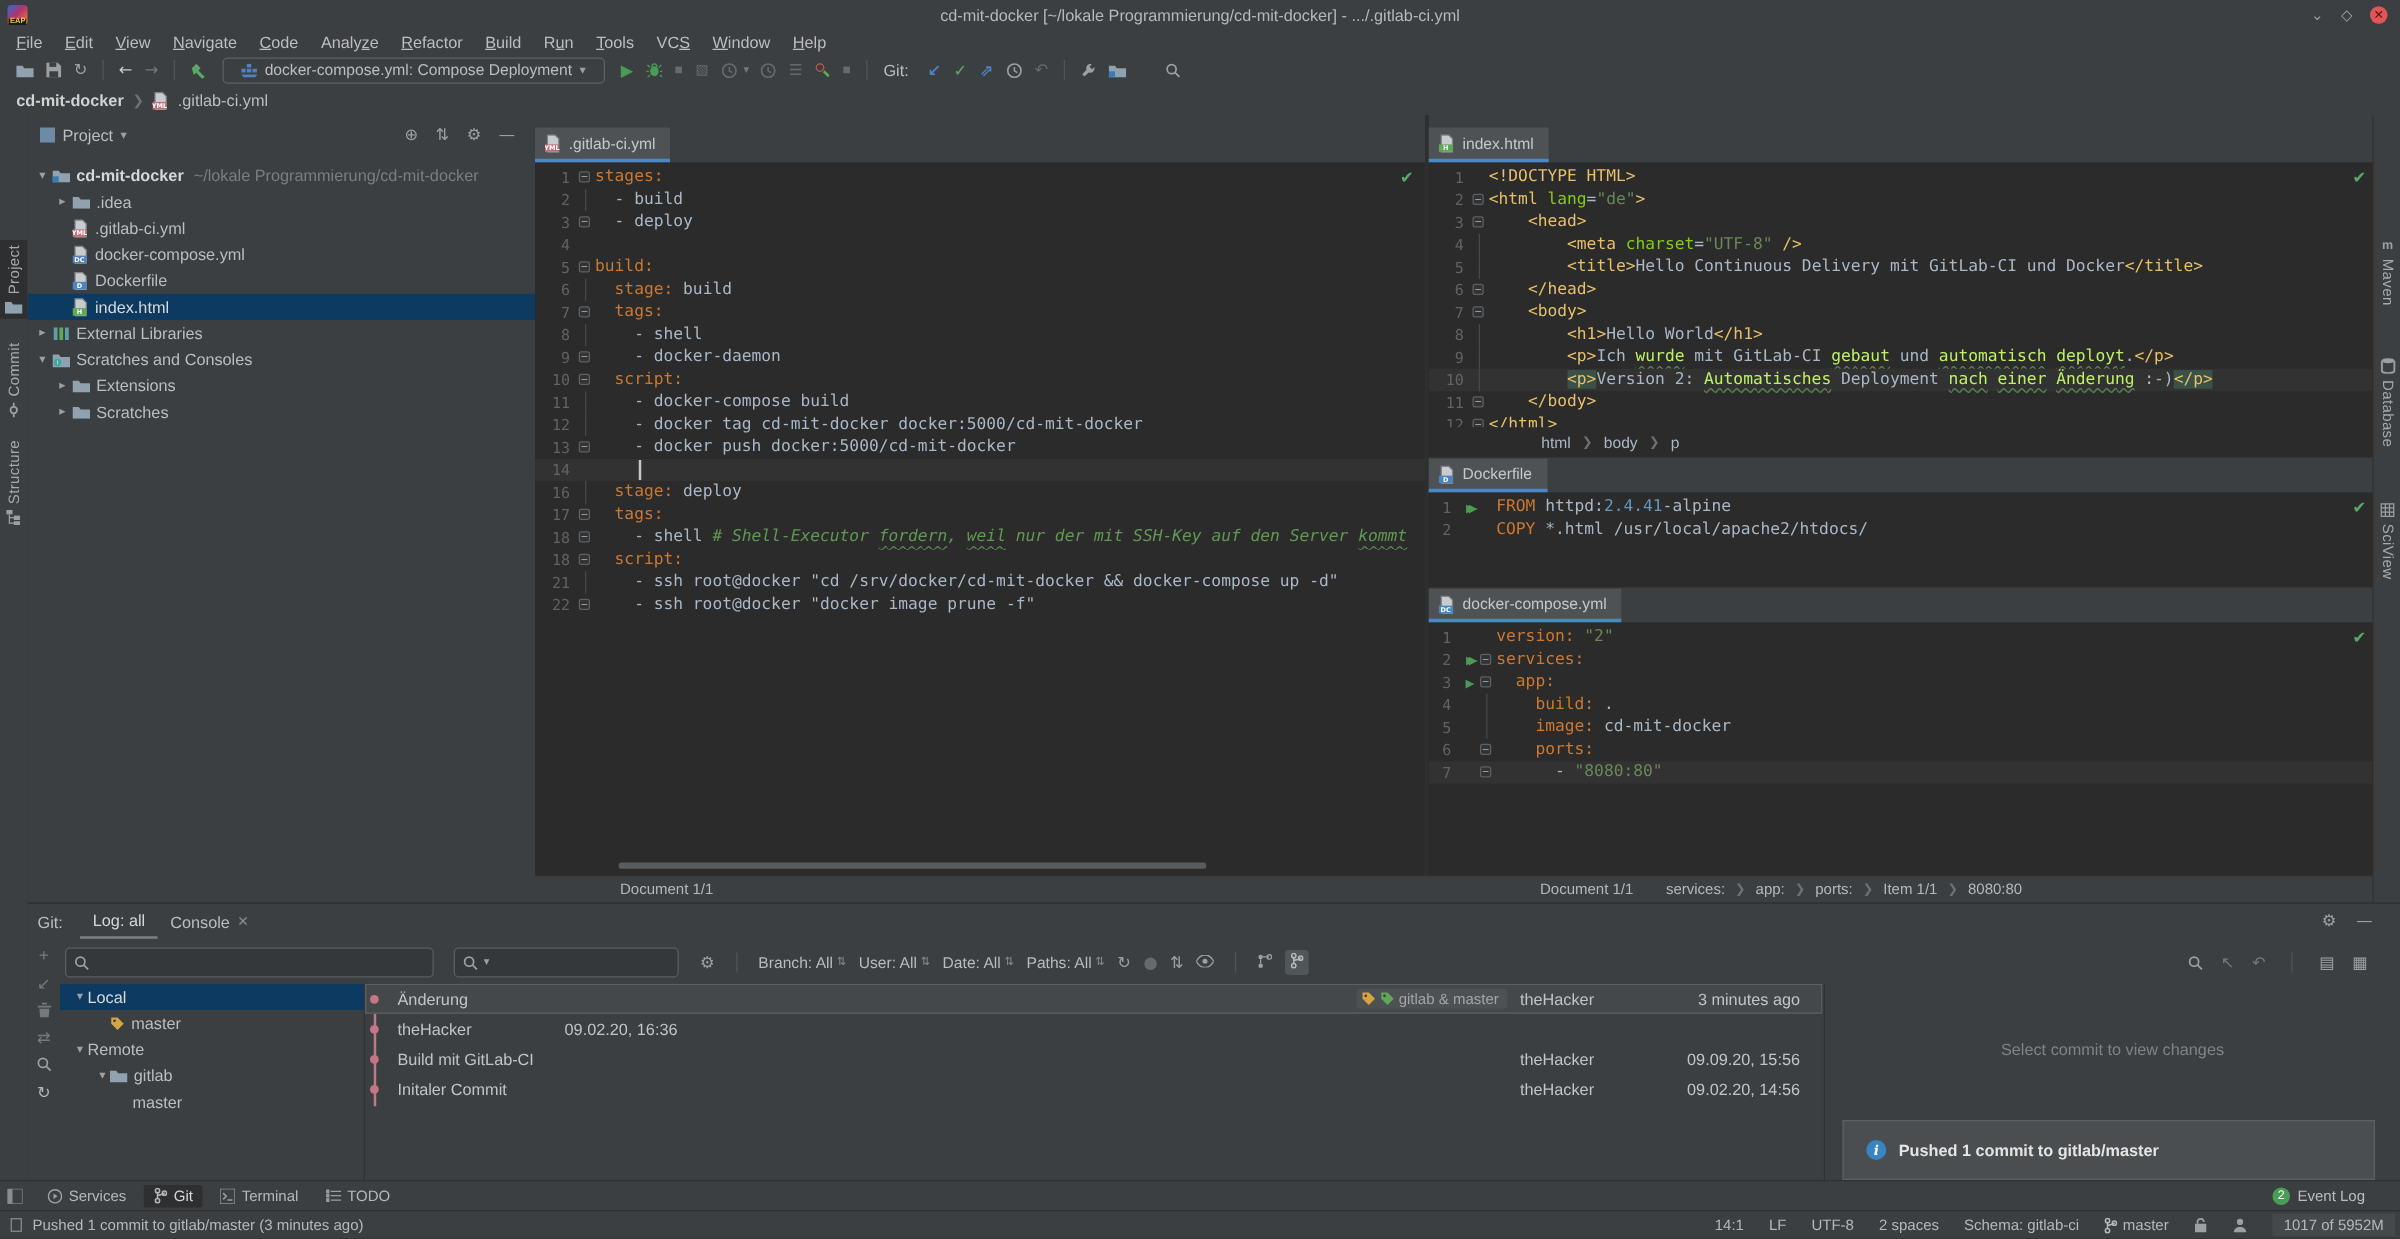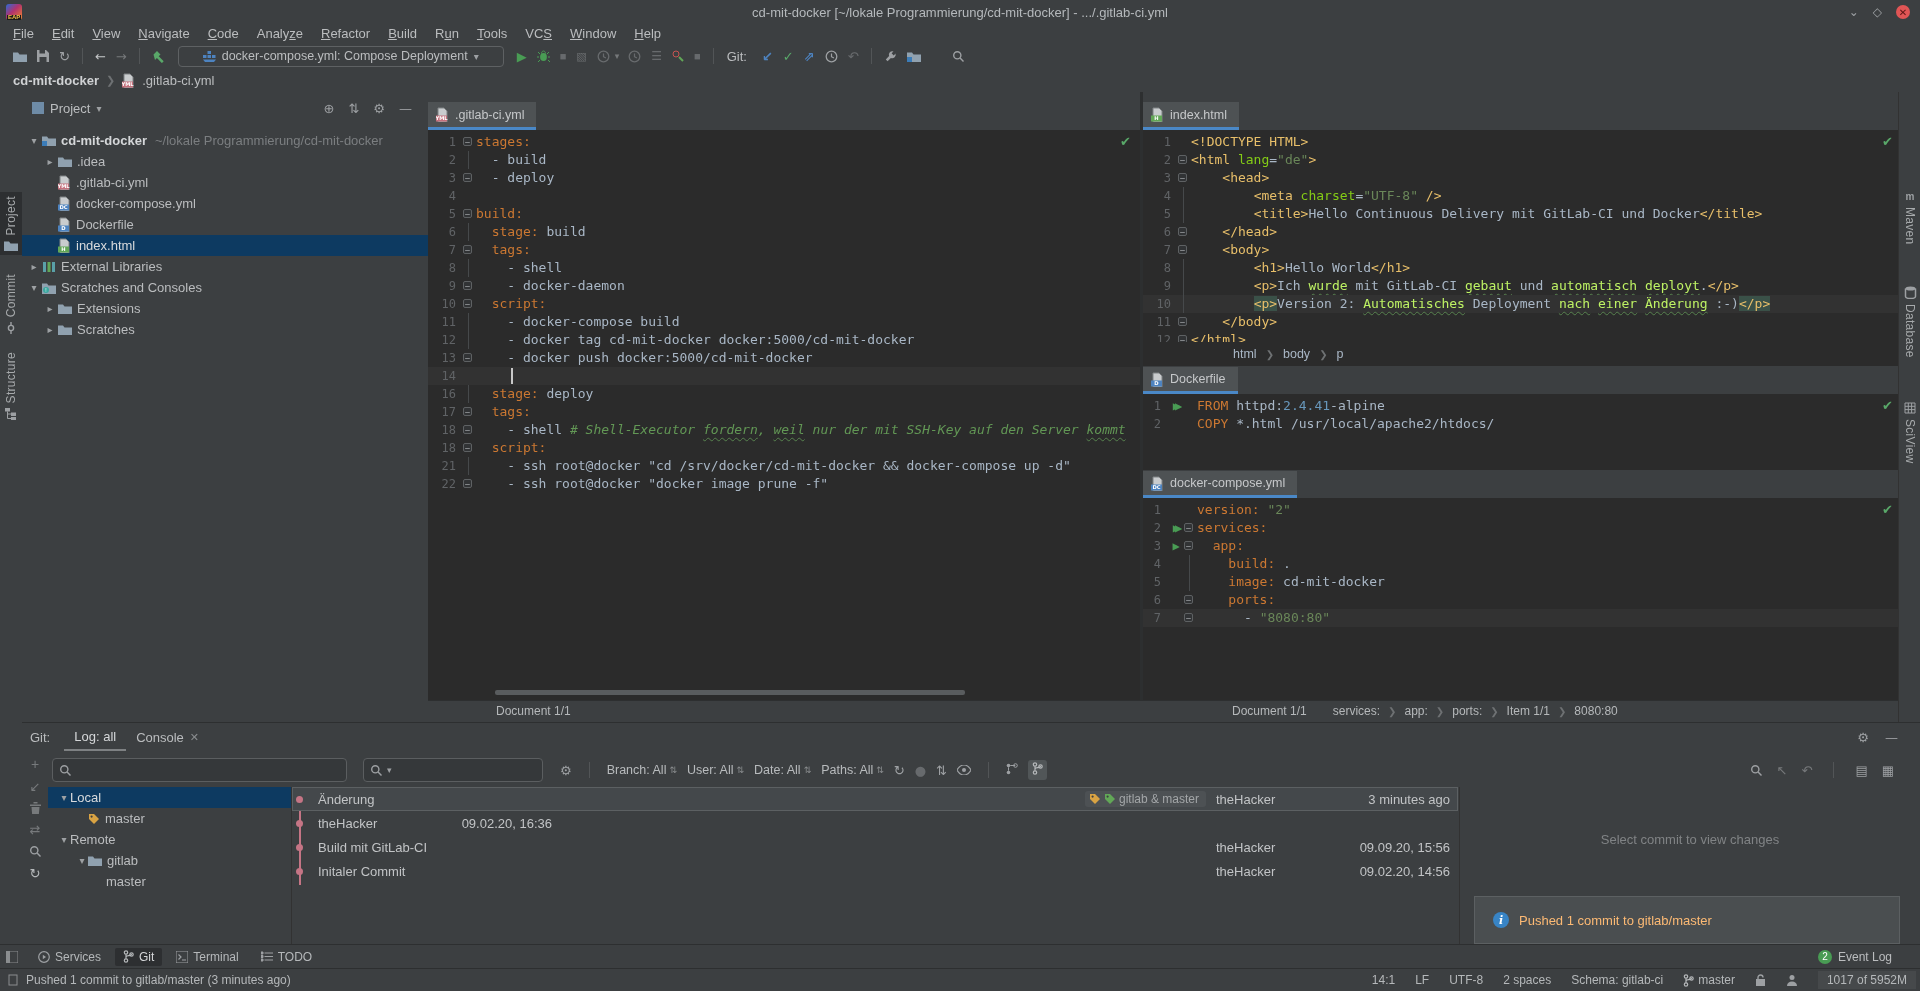--- a/index.html
+++ b/index.html
@@ -16,21 +16,21 @@
   #titlebar .logo span{position:absolute;left:1px;bottom:0px;font-size:6px;font-weight:bold;color:#f7c04a;background:#1b1b1b;padding:0 1px;line-height:5px}
   #win-title{position:absolute;left:0;right:0;text-align:center;font-size:13px;color:#b5b9bc;pointer-events:none}
   #win-controls{margin-left:auto;display:flex;align-items:center;gap:14px;padding-right:10px;z-index:2}
   #win-controls .wc{color:#9da0a3;font-size:12px;cursor:default}
   #win-controls .close{width:14px;height:14px;border-radius:50%;background:#e05555;color:#5a1414;font-size:10px;display:flex;align-items:center;justify-content:center}
   #menubar{left:0;top:24px;width:1920px;height:20px;background:#3c3f41;display:flex;align-items:center;padding-left:4px}
   .menu-item{padding:0 9px;height:20px;line-height:20px;font-size:13px;color:#bbbdbf}
   #toolbar{left:0;top:44px;width:1920px;height:24px;background:#3c3f41;display:flex;align-items:center;padding-left:8px}
   .tbtn{margin:0 5px;flex:none;display:inline-flex;align-items:center}
   .tsep{width:1px;height:16px;background:#525557;margin:0 7px;flex:none}
-  #run-combo{height:19px;border:1px solid #5e6163;border-radius:4px;display:flex;align-items:center;gap:6px;padding:0 24px;margin:0 8px;font-size:12.5px;color:#bbbdbf}
+  #run-combo{height:19px;border:1px solid #5e6163;border-radius:4px;display:flex;align-items:center;gap:6px;padding:0 14px;margin:0 8px;font-size:12.5px;color:#bbbdbf}
   .glyph{font-family:"DejaVu Sans",sans-serif}
   .dis{opacity:.45}
   
   #navbar{left:0;top:68px;width:1920px;height:24px;background:#3c3f41;border-bottom:1px solid #2d2f30;display:flex;align-items:center;padding-left:13px;gap:7px}
   #navbar .proj{font-weight:bold;color:#d0d2d4}
   #navbar .sep{color:#6e7173;font-size:11px}
   
   #left-stripe{left:0;top:92px;width:22px;height:852px;background:#3c3f41;border-right:1px solid #323232}
   #right-stripe{left:1898px;top:92px;width:22px;height:852px;background:#3c3f41;border-left:1px solid #323232}
   .stripe-btn{position:absolute;left:0;width:22px;display:flex;flex-direction:column;align-items:center;gap:5px;padding:4px 0;color:#a7aaac;font-size:12px}
@@ -112,25 +112,25 @@
   .brow .chev{width:12px;text-align:center;color:#9da0a3;font-size:10px;flex:none}
   #git-vdiv{position:absolute;left:269px;top:64px;bottom:0;width:1px;background:#323232}
   #git-commits{position:absolute;left:270px;top:64px;width:1166px;bottom:0;overflow:hidden}
   #graph-line{position:absolute;left:7px;top:2px;height:96px;width:2px;background:#c57585}
   .crow{height:24px;display:flex;align-items:center;padding-left:26px;font-size:13px;color:#c2c4c6;position:relative;box-sizing:border-box}
   .crow.sel{background:#44484b;outline:1px solid #5c6062;outline-offset:-1px}
   .crow .node{position:absolute;left:4px;top:9px;width:7px;height:7px;border-radius:50%;background:#c57585}
   .crow .subj{flex:1;white-space:nowrap;overflow:hidden}
   .crow .chip{background:#4d5154;border-radius:3px;padding:1px 7px 1px 4px;display:flex;align-items:center;gap:3px;color:#a3a6a8;font-size:12px;margin-right:10px}
   .crow .auth{width:112px;flex:none;white-space:nowrap}
-  .crow .when{width:130px;flex:none;text-align:right;padding-right:8px;white-space:nowrap;box-sizing:border-box}
+  .crow .when{width:130px;flex:none;text-align:right;padding-right:18px;white-space:nowrap;box-sizing:border-box}
   #git-right{position:absolute;left:1437px;top:64px;right:0;bottom:0;border-left:1px solid #323232}
   #git-empty{position:absolute;left:0;right:0;top:45px;text-align:center;color:#808385;font-size:13px}
   #notif{position:absolute;left:14px;right:20px;top:109px;height:48px;background:#4a4e50;border:1px solid #5c6062;display:flex;align-items:center;gap:10px;padding-left:18px;box-sizing:border-box}
-  #notif .txt{font-weight:normal;color:#fdba74;font-size:13px}
+  #notif .txt{font-weight:bold;color:#e5e5e5;font-size:13px}
   .info-ic{width:16px;height:16px;border-radius:50%;background:#3884c5;color:#fff;font-size:11px;font-weight:bold;display:flex;align-items:center;justify-content:center;font-family:"DejaVu Serif",serif;font-style:italic}
   
   #twbar{left:0;top:944px;width:1920px;height:24px;background:#3c3f41;border-top:1px solid #2d2f30;display:flex;align-items:center;box-sizing:border-box}
   #twbar .corner{margin:0 12px 0 6px;color:#8a8d8f}
   .twbtn{display:flex;align-items:center;gap:5px;font-size:12px;color:#b5b8ba;padding:2px 8px;margin-right:6px;border-radius:2px}
   .twbtn.active{background:#2d2f31;color:#d5d7d9}
   #twbar .right{margin-left:auto;display:flex;align-items:center;gap:6px;padding-right:28px;font-size:12px}
   .badge{width:14px;height:14px;border-radius:50%;background:#499c54;color:#fff;font-size:10px;display:flex;align-items:center;justify-content:center}
   #statusbar{left:0;top:968px;width:1920px;height:23px;background:#3c3f41;border-top:1px solid #2d2f30;display:flex;align-items:center;font-size:12px;color:#b5b8ba;box-sizing:border-box}
   #statusbar .msg{display:flex;align-items:center;gap:8px;padding-left:8px}

